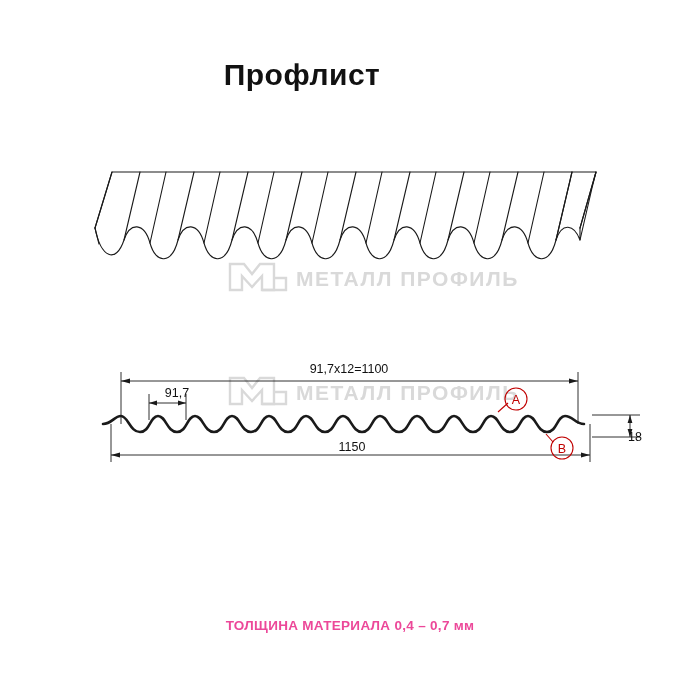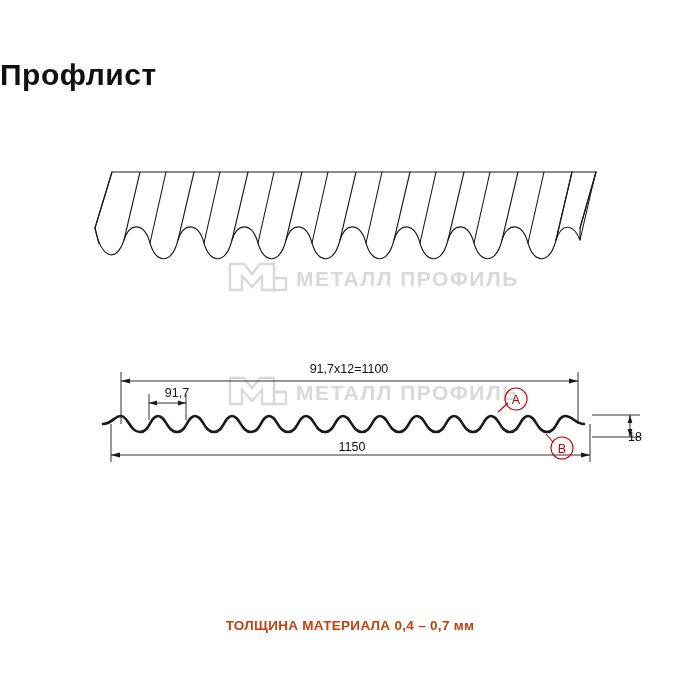--- a/index.html
+++ b/index.html
@@ -18,21 +18,21 @@
   .page {
     position: relative;
     width: 700px;
     height: 700px;
   }
   .title {
     position: absolute;
     top: 58px;
     left: 0;
     width: 604px;
-    text-align: left;
+    text-align: center;
     font-size: 30px;
     font-weight: bold;
     letter-spacing: 0.5px;
     color: #111111;
   }
   .subtitle {
     position: absolute;
     top: 103px;
     left: 0;
     width: 700px;
@@ -43,21 +43,21 @@
   }
   .footer-note {
     position: absolute;
     top: 618px;
     left: 0;
     width: 700px;
     text-align: center;
     font-size: 13.5px;
     font-weight: bold;
     letter-spacing: 0.3px;
-    color: #c2410c;
+    color: #ec4899;
   }
   svg.layer {
     position: absolute;
     top: 0;
     left: 0;
     width: 700px;
     height: 700px;
   }
   .wm-text {
     font-family: "Liberation Sans", sans-serif;

